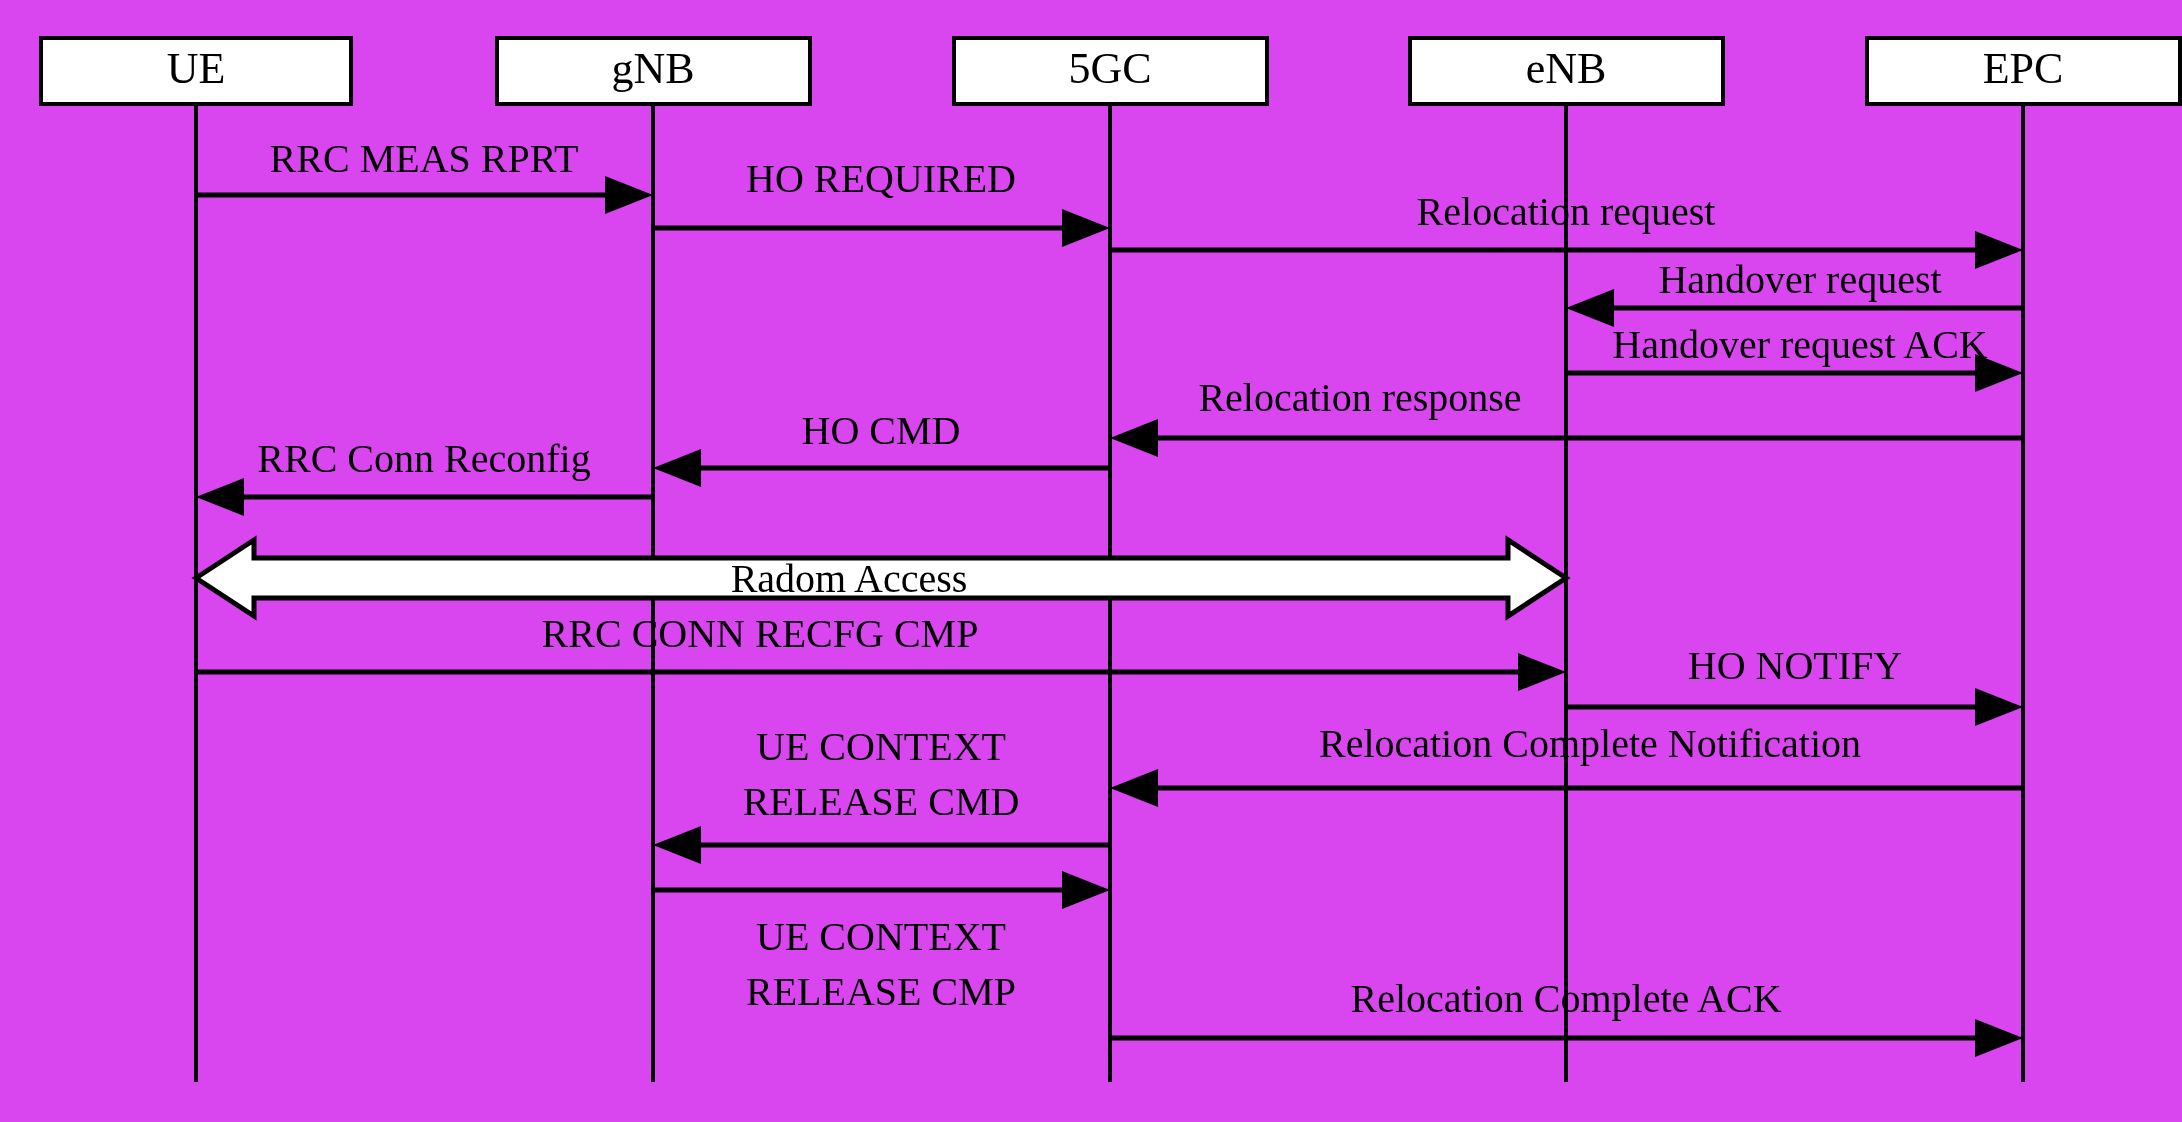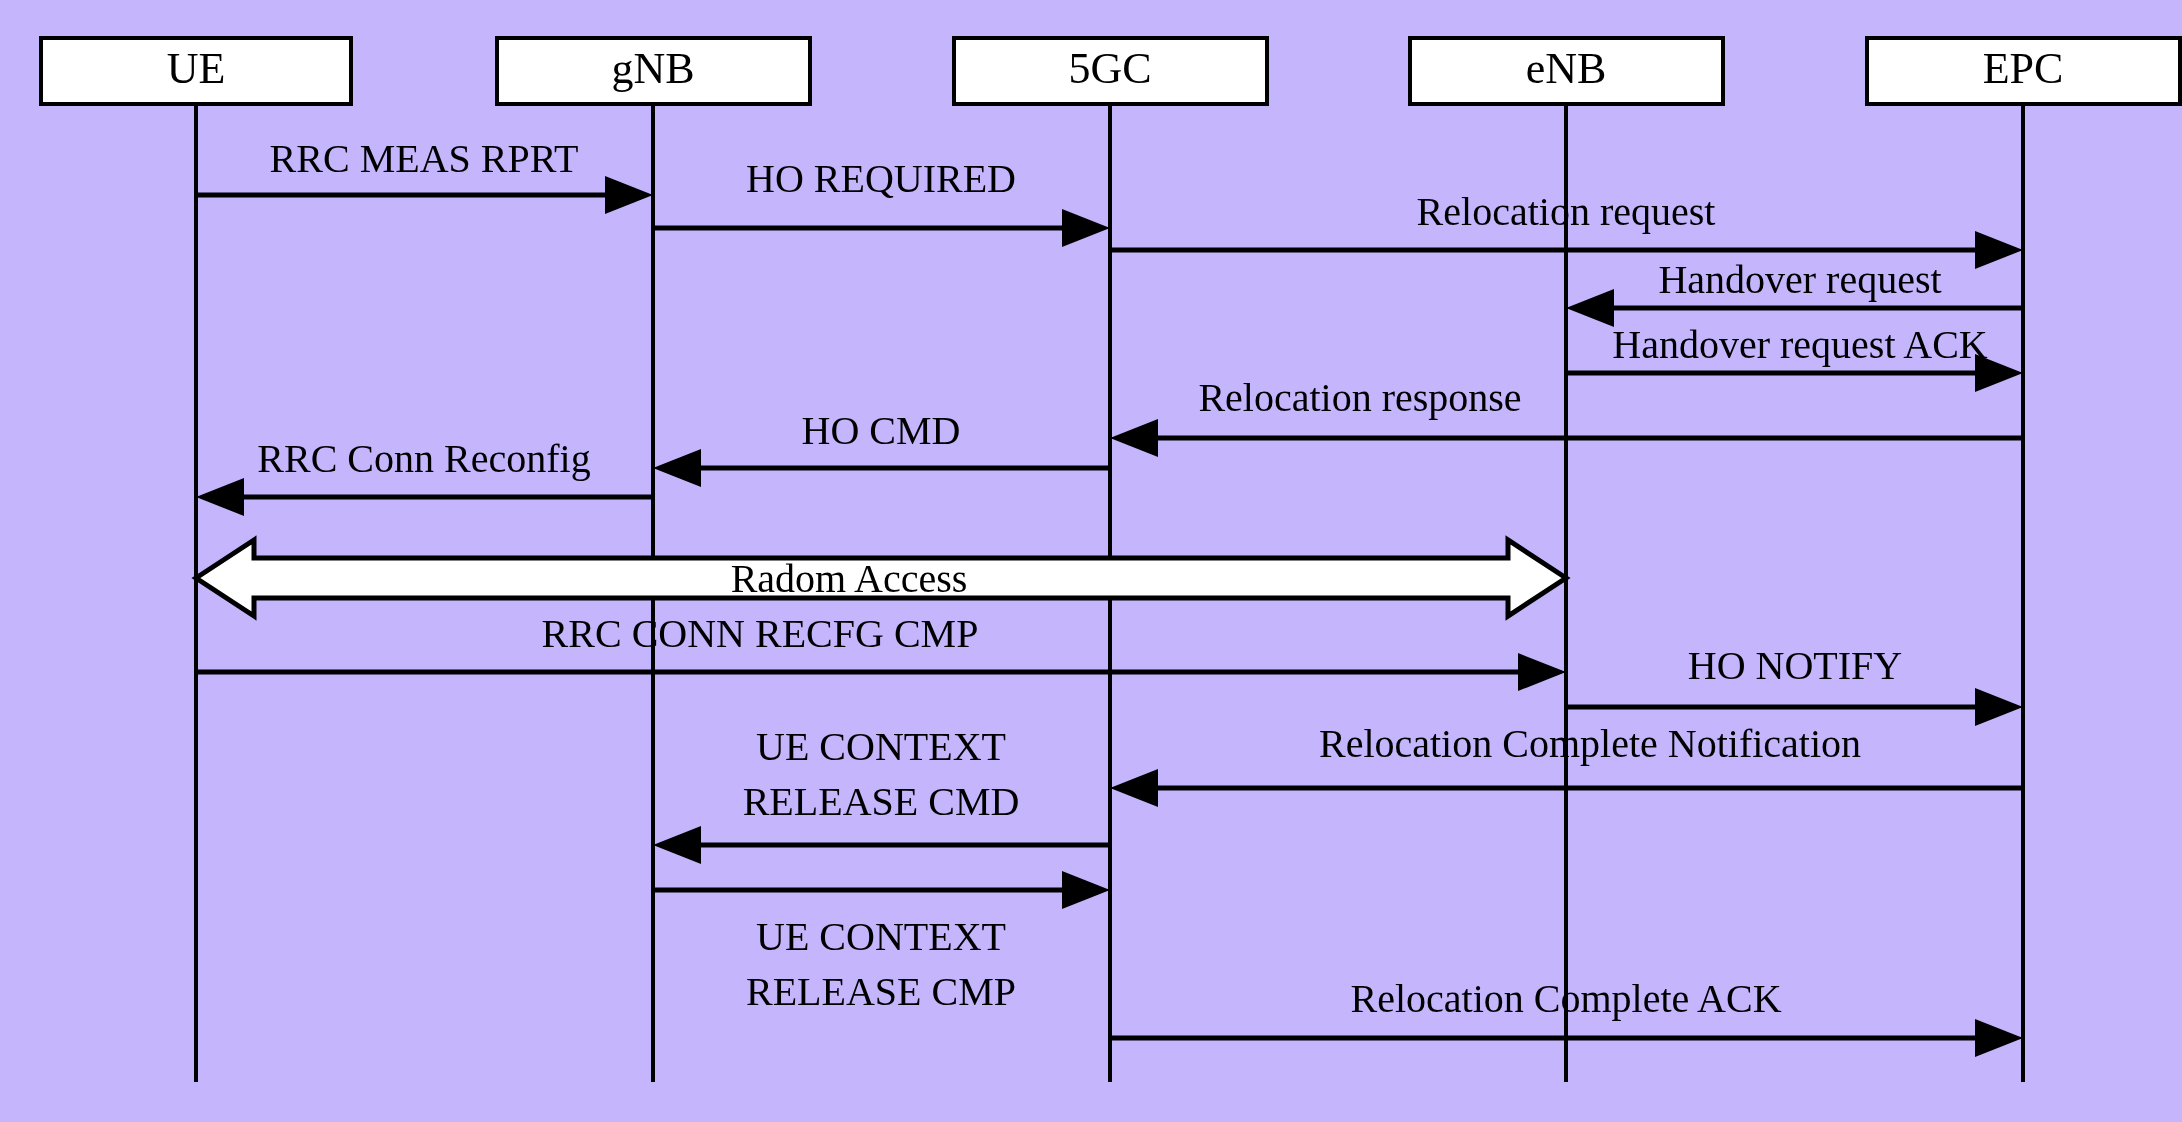--- a/index.html
+++ b/index.html
@@ -10,21 +10,21 @@
   body {
     width: 2182px;
     height: 1122px;
     font-family: "Liberation Serif", "DejaVu Serif", serif;
     overflow: hidden;
   }
   #diagram-root {
     position: relative;
     width: 2182px;
     height: 1122px;
-    background: #c4b5fd;
+    background: #d946ef;
     text-decoration: underline;
   }
   svg#seq-svg {
     display: block;
     width: 2182px;
     height: 1122px;
   }
   .lifeline-box {
     fill: #ffffff;
     stroke: #000000;

